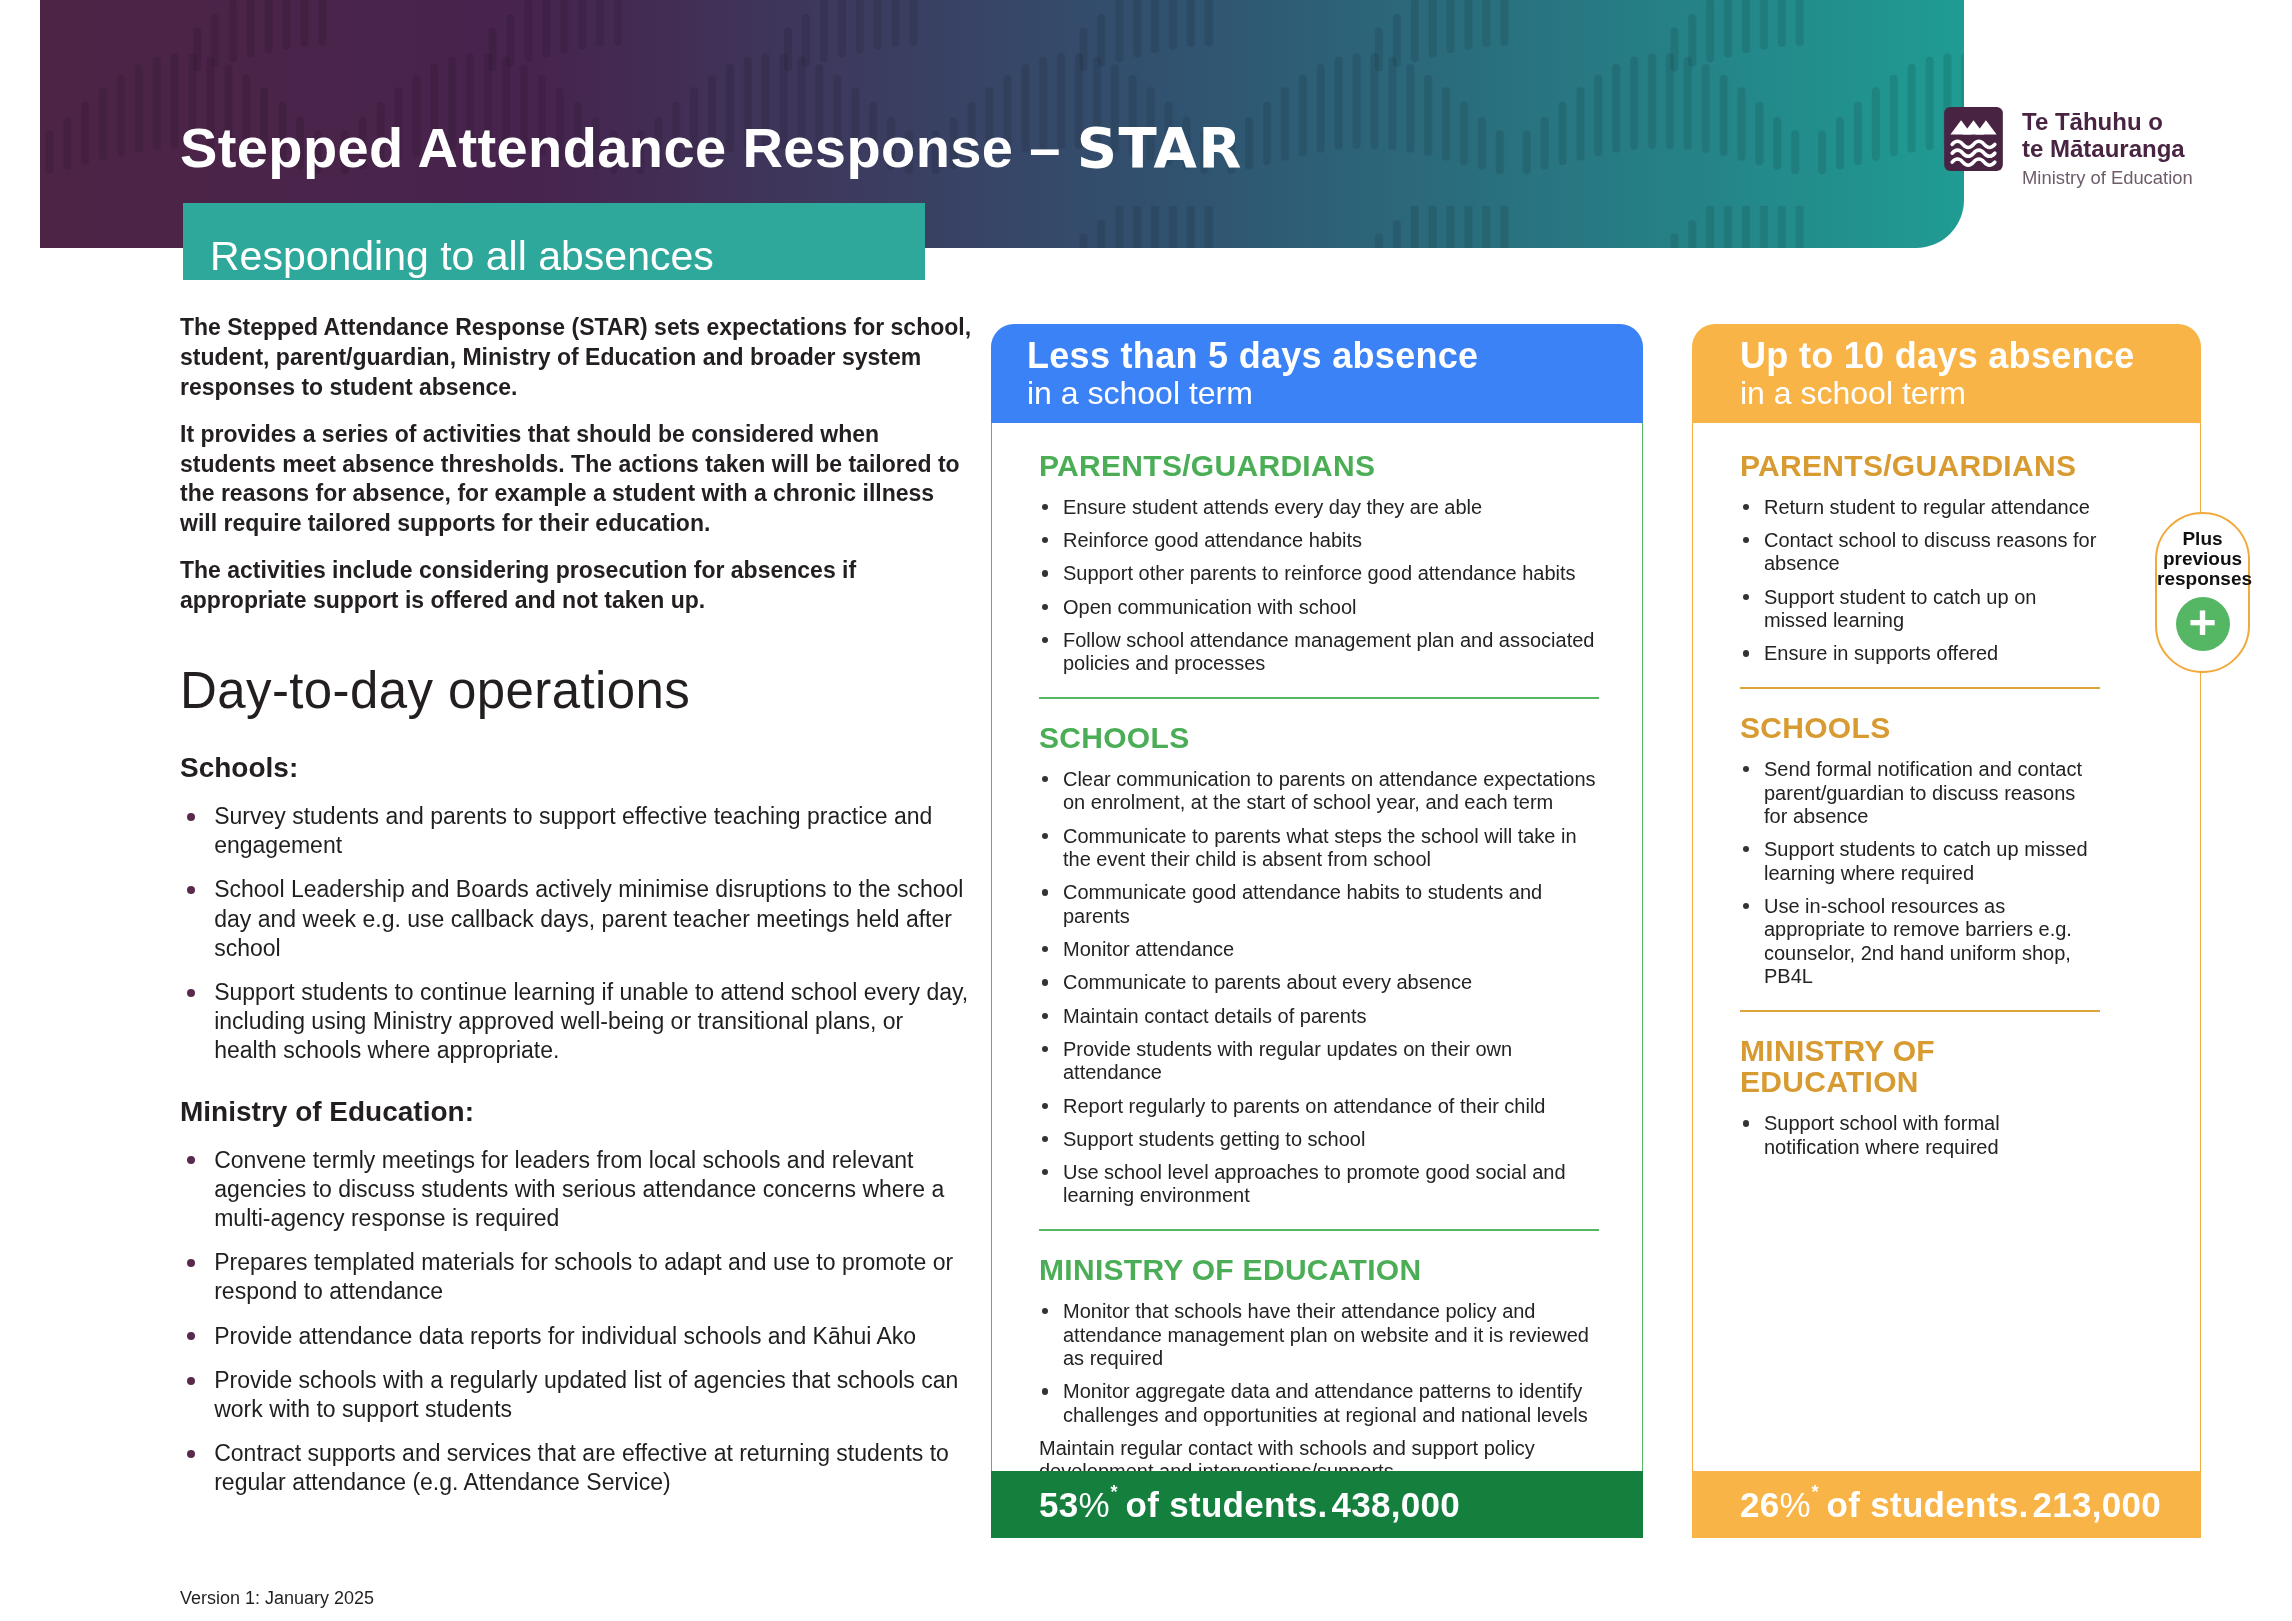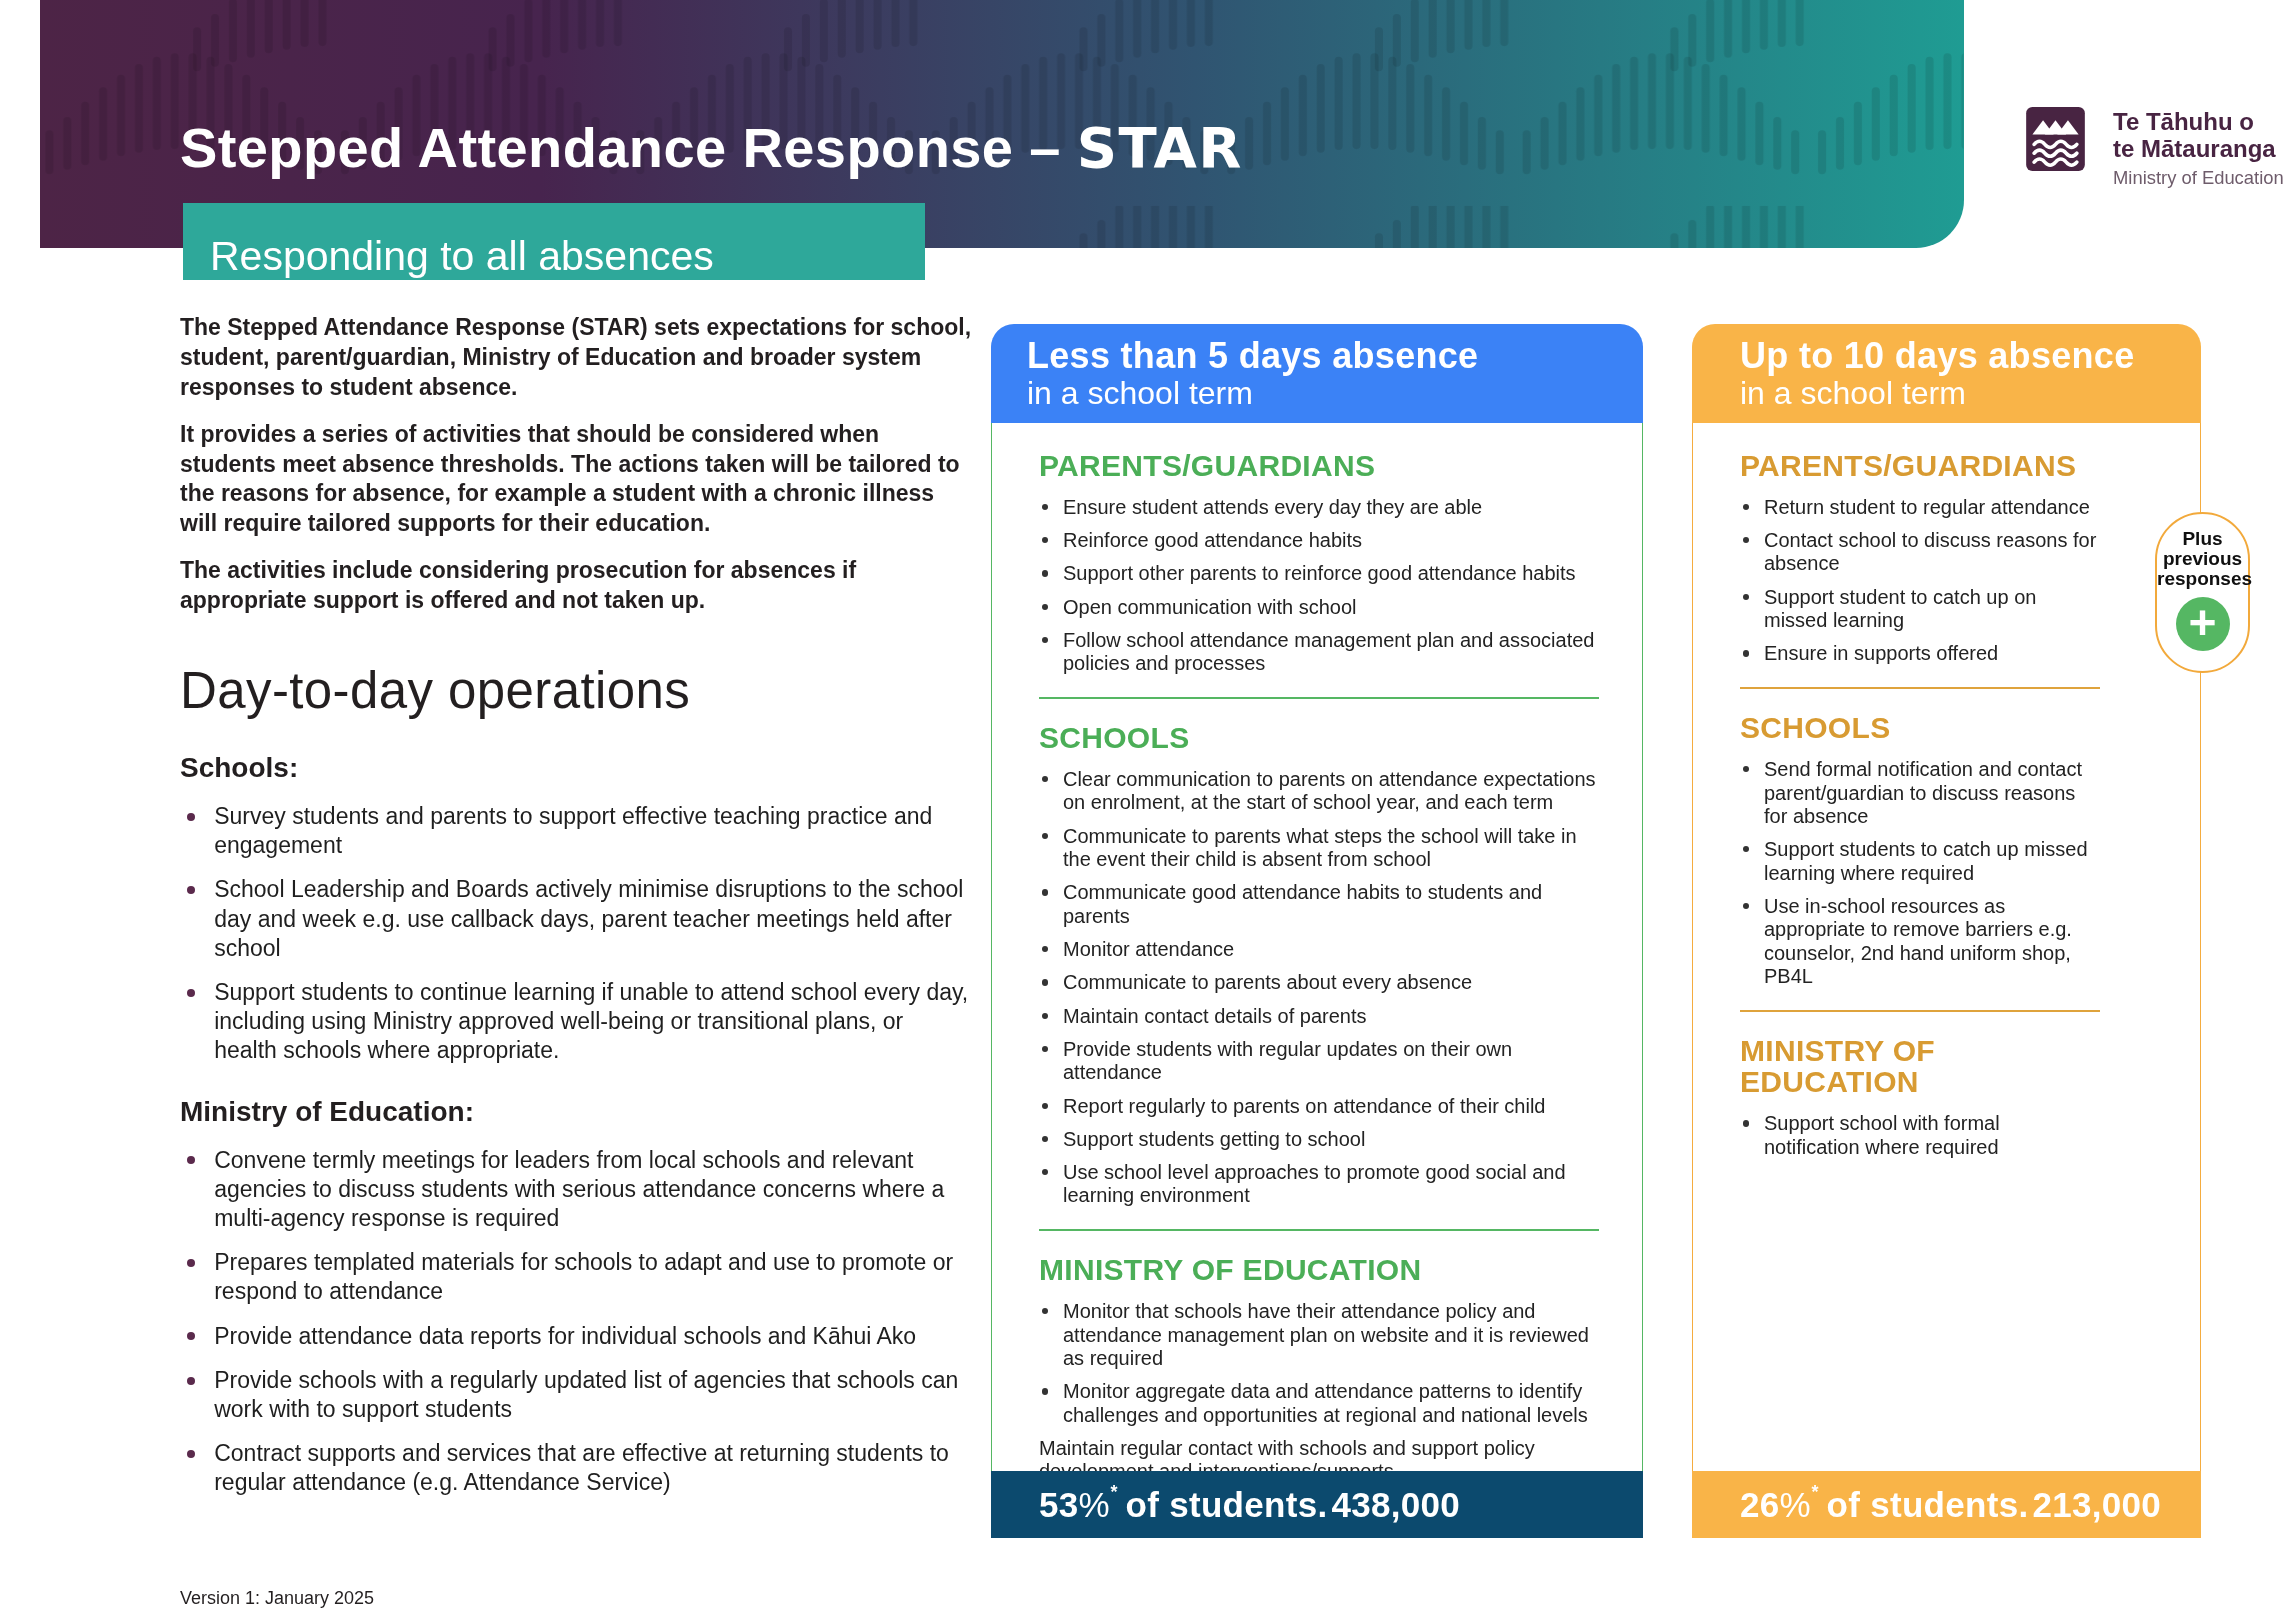--- a/index.html
+++ b/index.html
@@ -12,21 +12,21 @@
     border-bottom-right-radius:48px;overflow:hidden;}
   .hdr-pattern{position:absolute;left:0;top:0;}
   .title{position:absolute;left:140px;top:115px;font-size:56px;font-weight:700;color:#fff;
     white-space:nowrap;letter-spacing:0.4px;z-index:3;}
   .title .star{font-family:"DejaVu Sans",sans-serif;letter-spacing:1.3px;}
   .banner{position:absolute;left:143px;top:203px;width:742px;height:77px;background:#2ea89a;
     color:#fff;font-size:41px;font-weight:400;display:flex;align-items:flex-end;
     padding-left:27px;box-sizing:border-box;z-index:4;}
 
   
-  .logo{position:absolute;left:1986px;top:107px;display:flex;gap:28px;align-items:flex-start;}
+  .logo{position:absolute;left:1904px;top:107px;display:flex;gap:19px;align-items:flex-start;}
   .logo-text{padding-top:1.8px;}
   .logo-text .l1{font-size:24px;font-weight:700;color:#482442;line-height:1.12;}
   .logo-text .l3{font-size:18.4px;font-weight:400;color:#6e5c6b;margin-top:4.5px;}
 
   
   .leftcol{position:absolute;left:140px;top:313px;width:792px;}
   .intro{font-size:23px;font-weight:700;line-height:1.3;margin:0 0 17px 0;}
   .h1{font-size:51px;font-weight:400;margin:45px 0 32px 0;letter-spacing:0.4px;color:#231f20;}
   .h2{font-size:28px;font-weight:700;margin:0 0 18px 0;}
   .h2.moe{margin-top:30px;}
@@ -50,21 +50,21 @@
   .sech{font-size:30px;font-weight:700;margin:0 0 14.3px 0;letter-spacing:0.3px;line-height:1.05;}
   .gcard .sech{color:#4bae57;}
   .ocard .sech{color:#d89b32;max-width:358px;}
   .cli{display:flex;font-size:20px;line-height:1.17;margin-bottom:9.9px;color:#232323;}
   .cli .dot{flex:none;width:6.3px;height:6.3px;border-radius:50%;background:#333;margin:8px 15px 0 2.7px;}
   .divider{border:none;border-top:2.7px solid;margin:21.5px 0 23px 0;height:0;}
   .gcard .divider{border-color:#55b763;}
   .ocard .divider{border-color:#dfa33c;}
   .cfoot{position:absolute;left:0;right:0;bottom:0;height:67px;color:#fff;display:flex;
     align-items:center;padding-left:48px;box-sizing:border-box;}
-  .gcard .cfoot{background:#0c4a6e;}
+  .gcard .cfoot{background:#15803d;}
   .ocard .cfoot{background:#f9b448;}
   .cfoot .big{font-size:35px;font-weight:700;letter-spacing:0.3px;}
   .cfoot .pct{font-size:35px;font-weight:400;}
   .cfoot .star{display:inline-block;font-size:18px;font-weight:700;transform:translateY(-11.6px);margin:0 8px 0 0.9px;}
 
   
   .badge{position:absolute;left:2115px;top:512px;width:95px;height:161px;background:#fff;
     border:2.7px solid #f2a93b;border-radius:54px;box-sizing:border-box;z-index:6;text-align:center;}
   .badge .bl{font-size:19px;font-weight:700;line-height:1.06;margin-top:15px;color:#101010;}
   .bcircle{width:54px;height:54px;border-radius:50%;background:#55b763;margin:8px auto 0;

